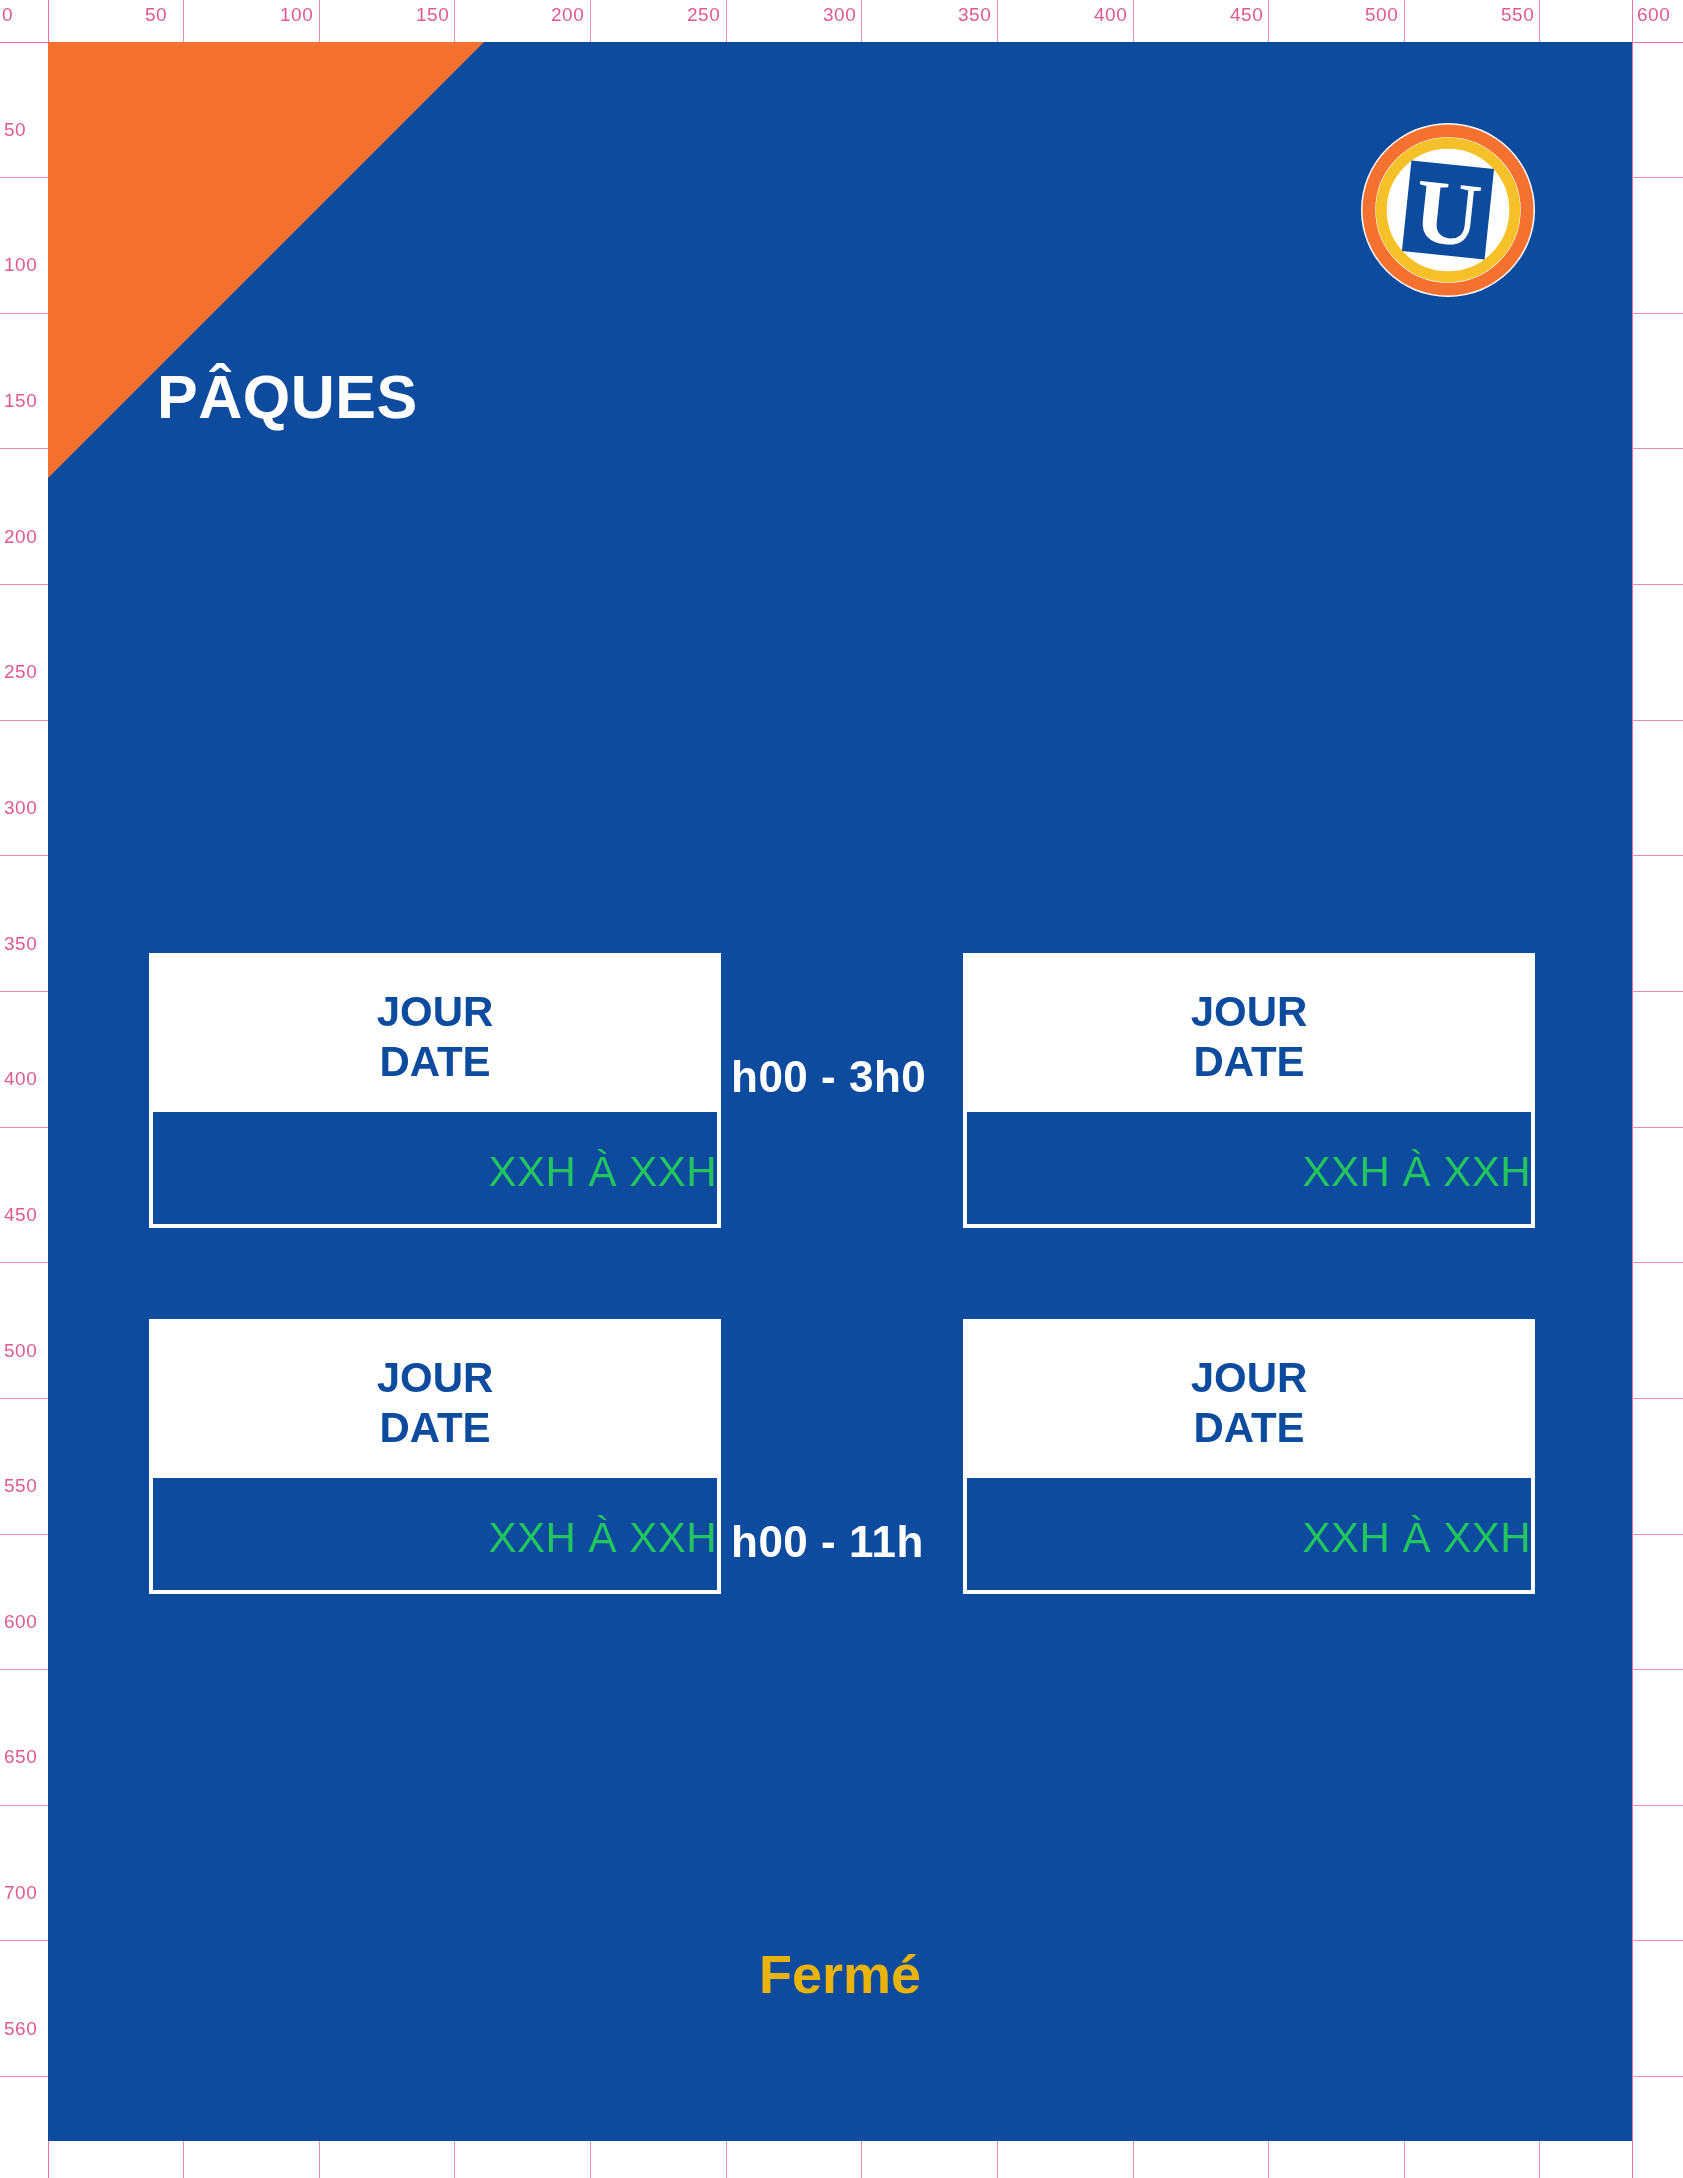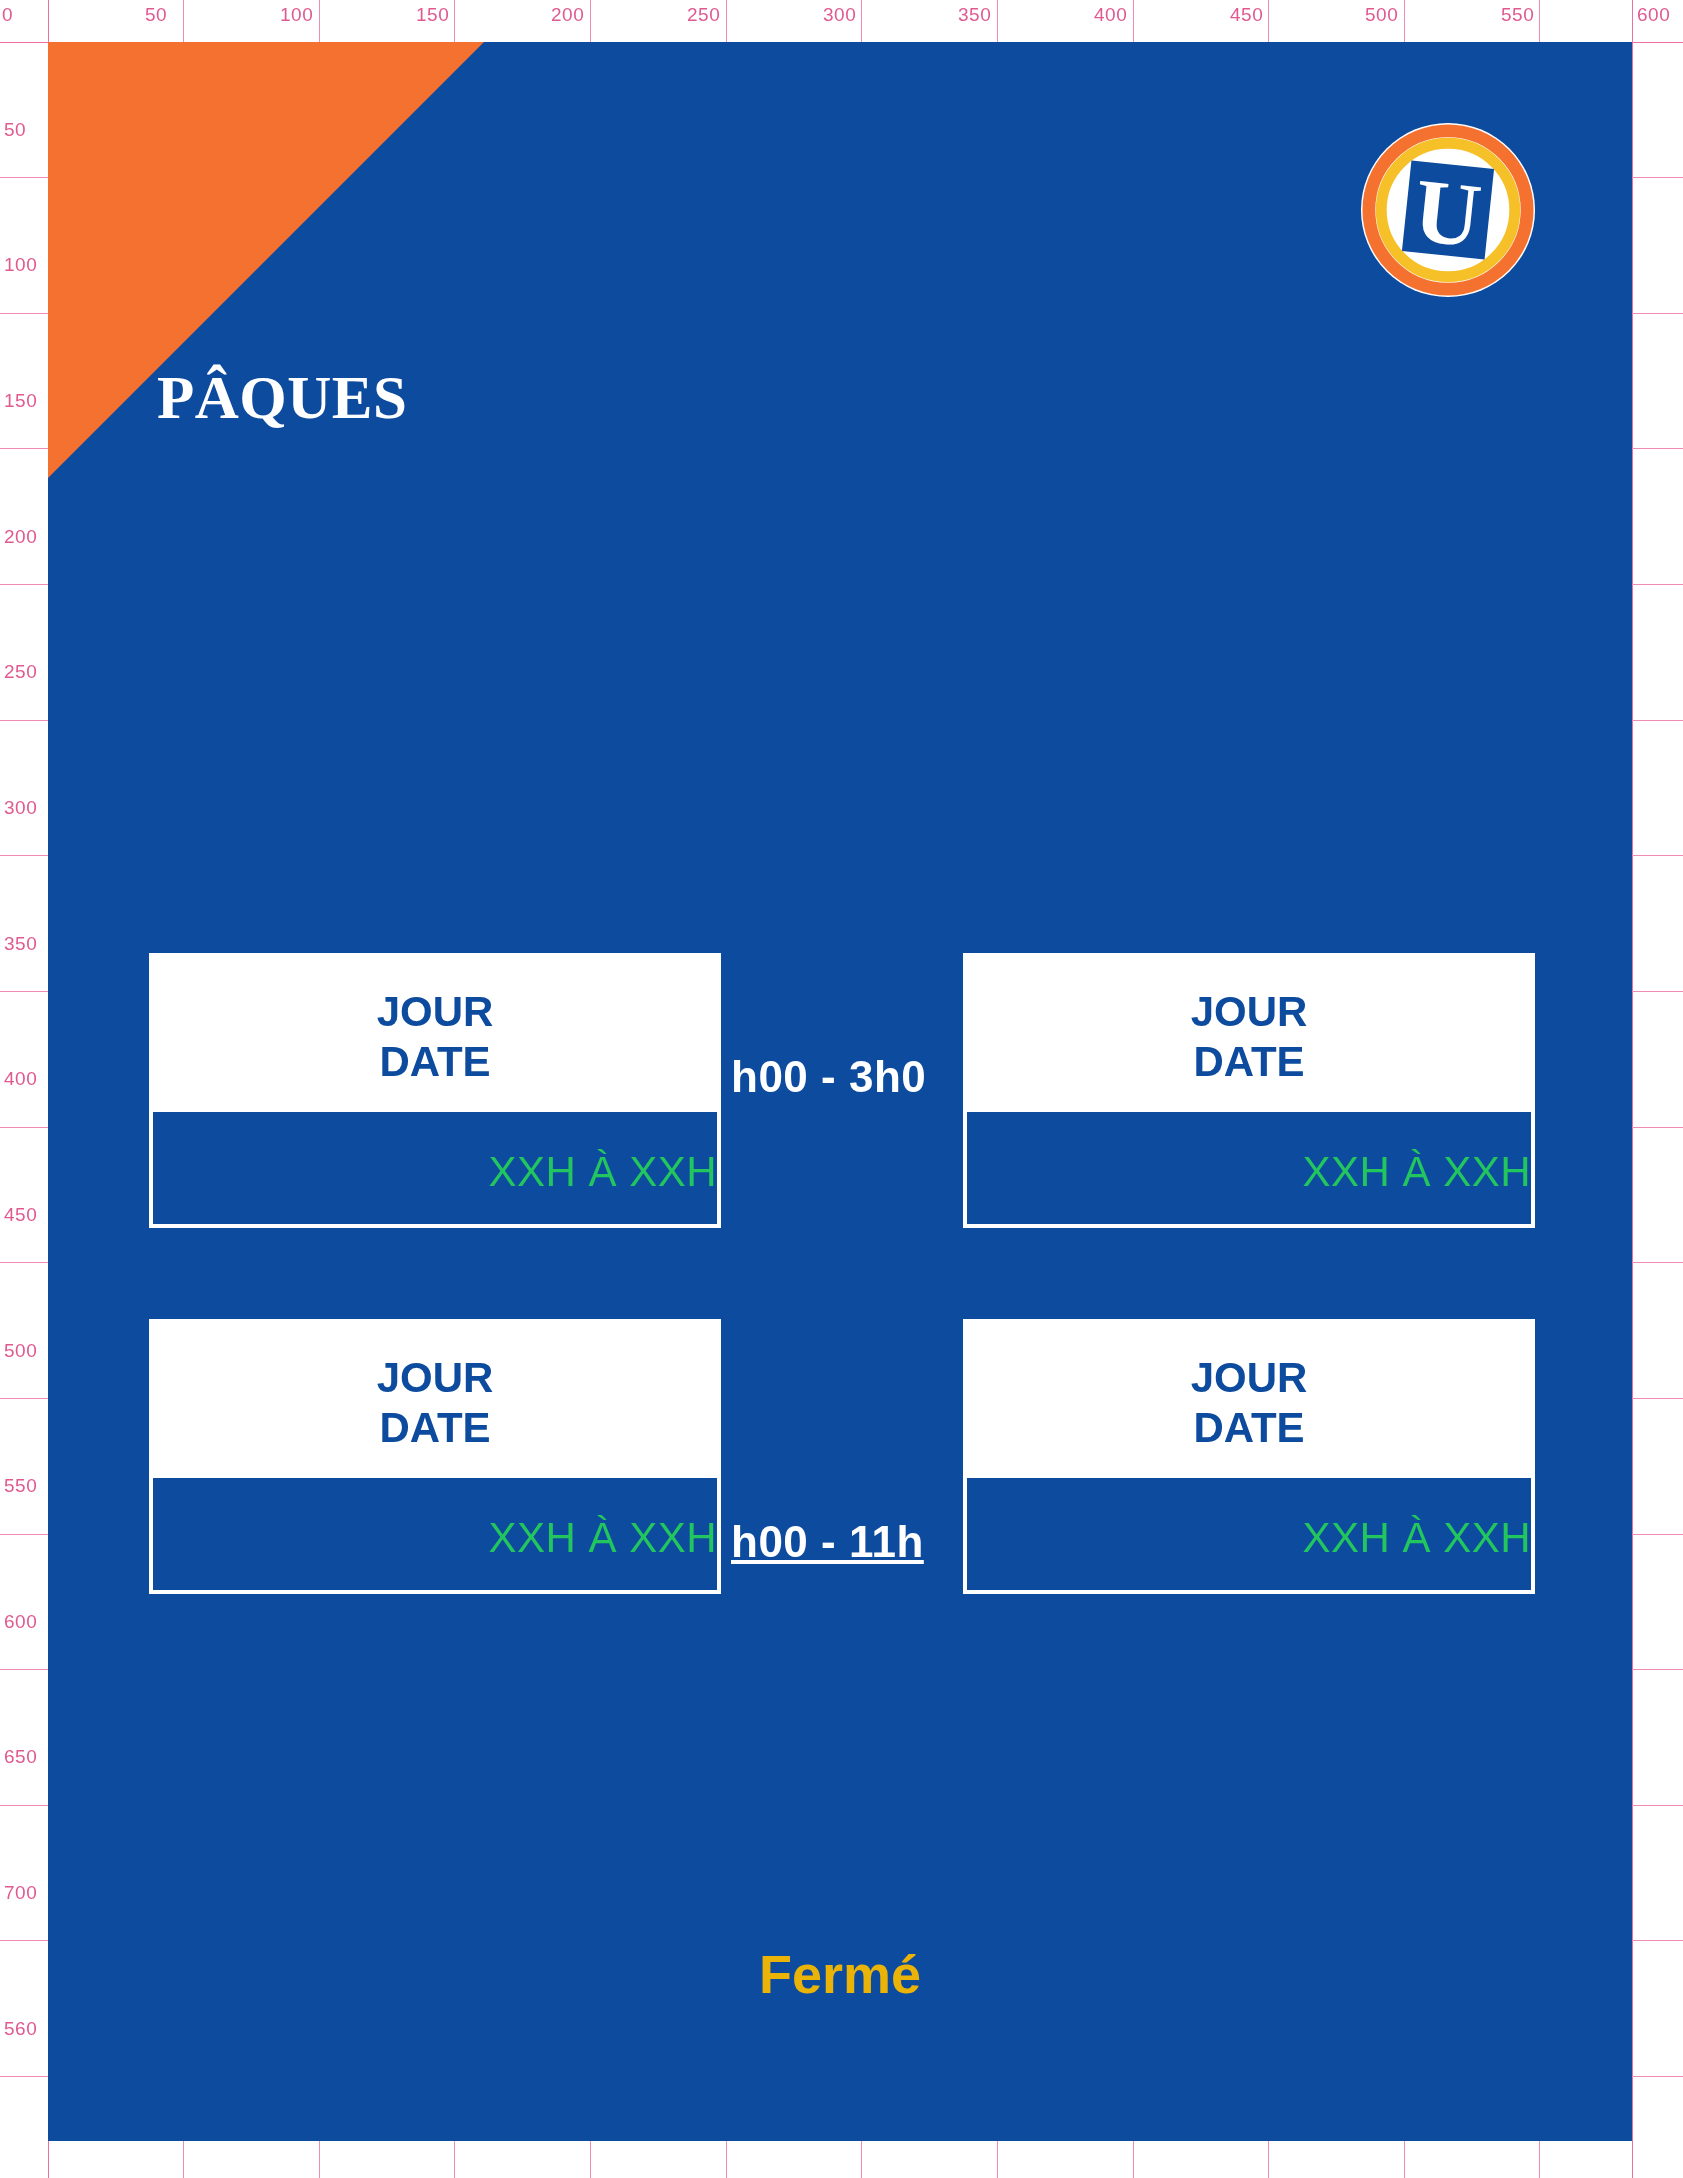--- a/index.html
+++ b/index.html
@@ -89,21 +89,21 @@
   #poster-title {
     font-family: "Liberation Serif", serif;
     font-weight: bold;
     color: #ffffff;
     font-size: 150px;
     line-height: 1.0;
     letter-spacing: -1px;
     margin: 0;
   }
   #poster-subtitle {
-    font-family: Liberation Serif, serif;
+    font-family: Liberation Sans, sans-serif;
     font-weight: bold;
     color: #ffffff;
     font-size: 61px;
     line-height: 1.0;
     margin: 28px 0 0 0;
     letter-spacing: 0.5px;
   }
 
   
   #schedule {
@@ -152,21 +152,20 @@
     white-space: nowrap;
     letter-spacing: 0.5px;
   }
   #float-time-1 {
     left: 683px;
     top: 1010px;
   }
   #float-time-2 {
     left: 683px;
     top: 1475px;
-    text-decoration: underline;
   }
 
   #closed-note {
     position: absolute;
     left: 0;
     right: 0;
     top: 1901px;
     text-align: center;
     color: #eab308;
     font-size: 54px;

